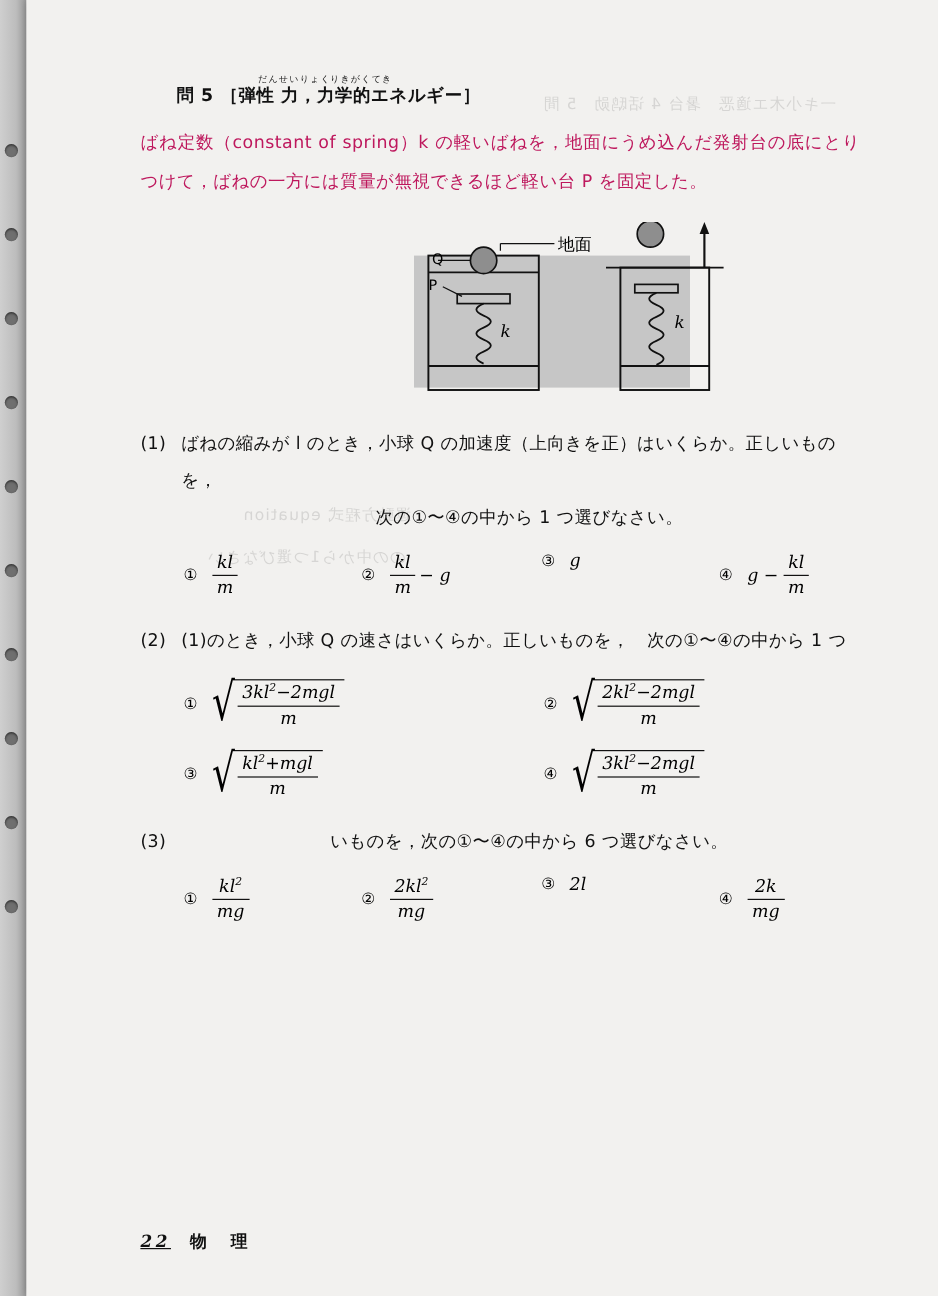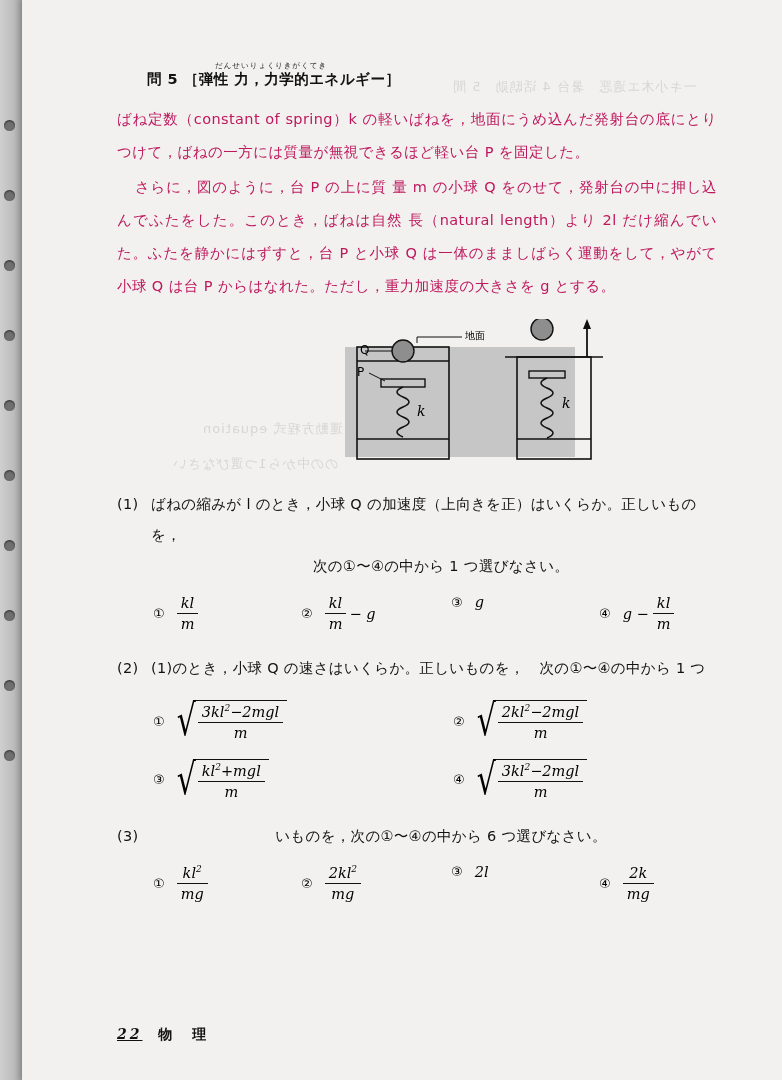--- a/index.html
+++ b/index.html
@@ -157,21 +157,20 @@
   <div class="content">
 
     <h1 class="qhead">
       <span class="ruby r1">だんせいりょく</span>
       <span class="ruby r2">りきがくてき</span>
       <span>問 5</span>
       <span>［弾性 力，力学的エネルギー］</span>
     </h1>
 
     <p class="para">ばね定数（constant of spring）k の軽いばねを，地面にうめ込んだ発射台の底にとりつけて，ばねの一方には質量が無視できるほど軽い台 P を固定した。</p>
-    <p class="para indent">さらに，図のように，台 P の上に質 量 m の小球 Q をのせて，発射台の中に押し込んでふたをした。このとき，ばねは自然 長（natural length）より 2l だけ縮んでいた。ふたを静かにはずすと，台 P と小球 Q は一体のまましばらく運動をして，やがて小球 Q は台 P からはなれた。ただし，重力加速度の大きさを g とする。</p>
 
     <div class="figure">
       <div class="figbg"></div>
       <svg class="figsvg" width="600" height="150" viewBox="0 0 600 150">
 
         <rect x="240" y="28" width="92" height="112" fill="none" stroke="#111" stroke-width="1.6"></rect>
         <line x1="240" y1="42" x2="332" y2="42" stroke="#111" stroke-width="1.6"></line>
 
         <circle cx="286" cy="32" r="11" fill="#8e8e8e" stroke="#111" stroke-width="1.4"></circle>
 
@@ -192,21 +191,21 @@
 
         <line x1="470" y1="38" x2="470" y2="4" stroke="#111" stroke-width="1.8"></line>
         <polygon points="470,0 466,10 474,10" fill="#111"></polygon>
 
         <rect x="412" y="52" width="36" height="7" fill="none" stroke="#111" stroke-width="1.4"></rect>
         <path d="M430 59 q-12 5 0 10 q12 5 0 10 q-12 5 0 10 q12 5 0 10 q-12 5 0 10 q12 5 0 10" fill="none" stroke="#111" stroke-width="1.5"></path>
         <line x1="400" y1="120" x2="474" y2="120" stroke="#111" stroke-width="1.6"></line>
       </svg>
       <span style="position:absolute;left:243px;top:24px;font-family:'DejaVu Sans',sans-serif;font-size:12px;">Q</span>
       <span style="position:absolute;left:240px;top:46px;font-family:'DejaVu Sans',sans-serif;font-size:12px;">P</span>
-      <span style="position:absolute;left:348px;top:10px;font-family:Liberation Mono, monospace;font-size:10px;">地面</span>
+      <span style="position:absolute;left:348px;top:10px;font-family:Liberation Mono, monospace;font-size:14px;">地面</span>
       <span style="position:absolute;left:300px;top:84px;font-family:'DejaVu Serif',serif;font-style:italic;font-size:14px;">k</span>
       <span style="position:absolute;left:445px;top:76px;font-family:'DejaVu Serif',serif;font-style:italic;font-size:14px;">k</span>
     </div>
 
     <div class="qitem">
       <div class="qline">
         <span class="qnum">(1)</span>
         <span class="qtext">
           <span>ばねの縮みが l のとき，小球 Q の加速度（上向きを正）はいくらか。正しいものを，</span>
           <span class="cont">次の①〜④の中から 1 つ選びなさい。</span>

